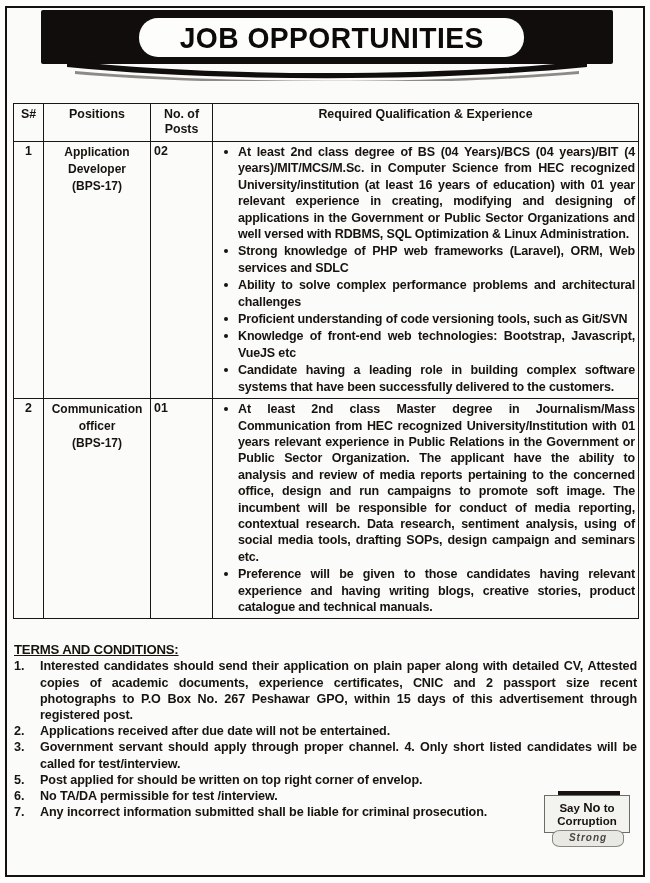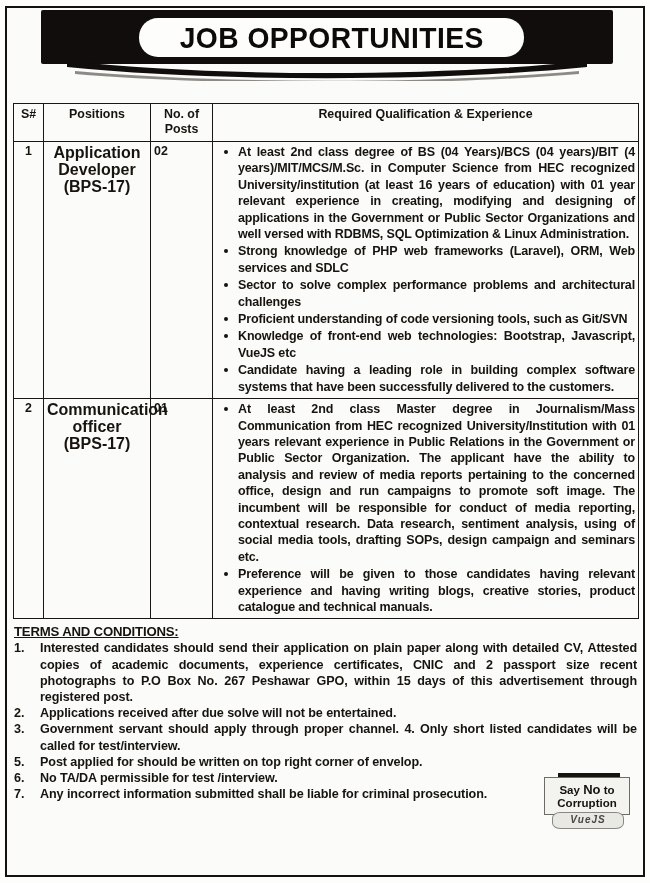--- a/index.html
+++ b/index.html
@@ -110,21 +110,21 @@
   }
   td.c-sn {
     text-align: center;
     font-size: 12.4px;
     font-weight: bold;
     padding-top: 6px;
     color: #17130f;
   }
   td.c-pos {
     text-align: center;
-    font-size: 16px;
+    font-size: 12px;
     font-weight: bold;
     line-height: 17px;
     padding-top: 6px;
     color: #17130f;
   }
   td.c-posts {
     font-size: 12.4px;
     font-weight: bold;
     padding-top: 6px;
     color: #17130f;
@@ -153,21 +153,21 @@
     left: -14px;
     top: 6px;
     width: 4px;
     height: 4px;
     background: #17130f;
     border-radius: 50%;
   }
 
   
   .terms {
-    margin: 5px 6px 0 7px;
+    margin: 23px 6px 0 7px;
     position: relative;
   }
   .terms-title {
     font-size: 13.2px;
     font-weight: bold;
     color: #17130f;
     text-decoration: underline;
     letter-spacing: -0.2px;
     margin-bottom: 1px;
   }
@@ -304,21 +304,21 @@
           <td class="c-sn">1</td>
           <td class="c-pos">
             <div>Application Developer</div>
             <div>(BPS-17)</div>
           </td>
           <td class="c-posts">02</td>
           <td class="c-qual">
             <ul class="quals">
               <li>At least 2nd class degree of BS (04 Years)/BCS (04 years)/BIT (4 years)/MIT/MCS/M.Sc. in Computer Science from HEC recognized University/institution (at least 16 years of education) with 01 year relevant experience in creating, modifying and designing of applications in the Government or Public Sector Organizations and well versed with RDBMS, SQL Optimization &amp; Linux Administration.</li>
               <li>Strong knowledge of PHP web frameworks (Laravel), ORM, Web services and SDLC</li>
-              <li>Sector to solve complex performance problems and architectural challenges</li>
+              <li>Ability to solve complex performance problems and architectural challenges</li>
               <li>Proficient understanding of code versioning tools, such as Git/SVN</li>
               <li>Knowledge of front-end web technologies: Bootstrap, Javascript, VueJS etc</li>
               <li>Candidate having a leading role in building complex software systems that have been successfully delivered to the customers.</li>
             </ul>
           </td>
         </tr>
         <tr>
           <td class="c-sn">2</td>
           <td class="c-pos">
             <div>Communication officer</div>
@@ -337,21 +337,21 @@
 
     <div class="terms">
       <div class="terms-title">TERMS AND CONDITIONS:</div>
 
       <div class="term-row">
         <div class="term-num">1.</div>
         <div class="term-txt">Interested candidates should send their application on plain paper along with detailed CV, Attested copies of academic documents, experience certificates, CNIC and 2 passport size recent photographs to P.O Box No. 267 Peshawar GPO, within 15 days of this advertisement through registered post.</div>
       </div>
       <div class="term-row">
         <div class="term-num">2.</div>
-        <div class="term-txt nojust">Applications received after due solve will not be entertained.</div>
+        <div class="term-txt nojust">Applications received after due date will not be entertained.</div>
       </div>
       <div class="term-row">
         <div class="term-num">3.</div>
         <div class="term-txt">Government servant should apply through proper channel. 4. Only short listed candidates will be called for test/interview.</div>
       </div>
       <div class="term-row">
         <div class="term-num">5.</div>
         <div class="term-txt nojust">Post applied for should be written on top right corner of envelop.</div>
       </div>
       <div class="term-row">
@@ -362,19 +362,19 @@
         <div class="term-num">7.</div>
         <div class="term-txt nojust">Any incorrect information submitted shall be liable for criminal prosecution.</div>
       </div>
 
       <div class="badge">
         <div class="badge-tick"></div>
         <div class="badge-card">
           <div class="badge-l1"><span>Say </span><b>No</b><span> to</span></div>
           <div class="badge-l2">Corruption</div>
         </div>
-        <div class="badge-ribbon">VueJS</div>
+        <div class="badge-ribbon">Strong</div>
       </div>
     </div>
 
 
   </div>
 </div>
 
 </body></html>

